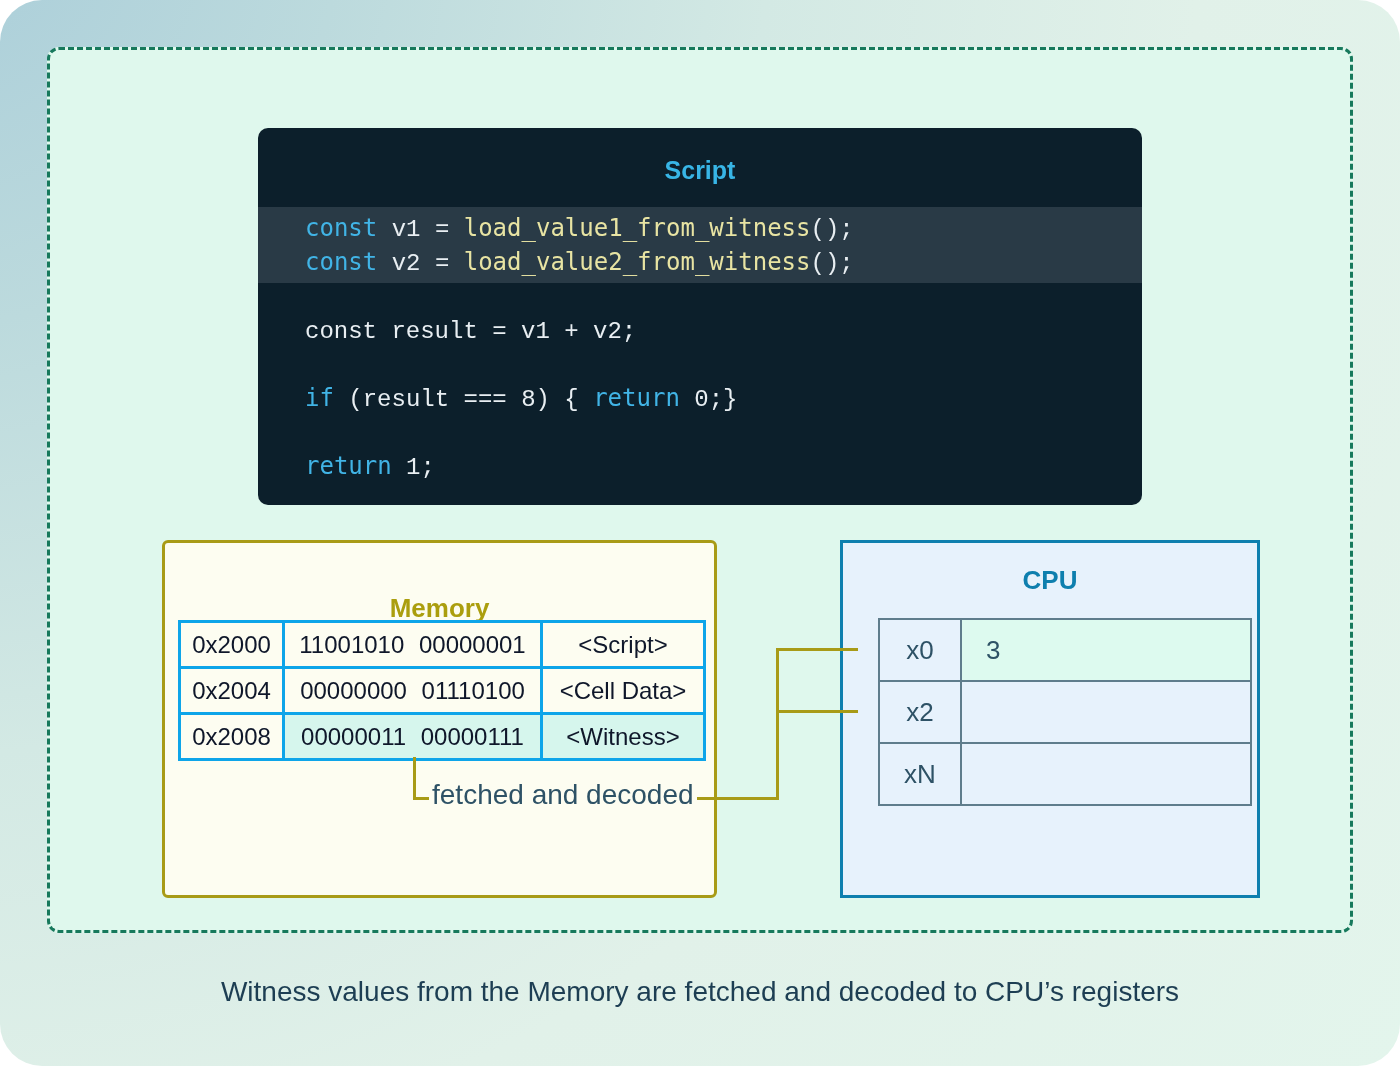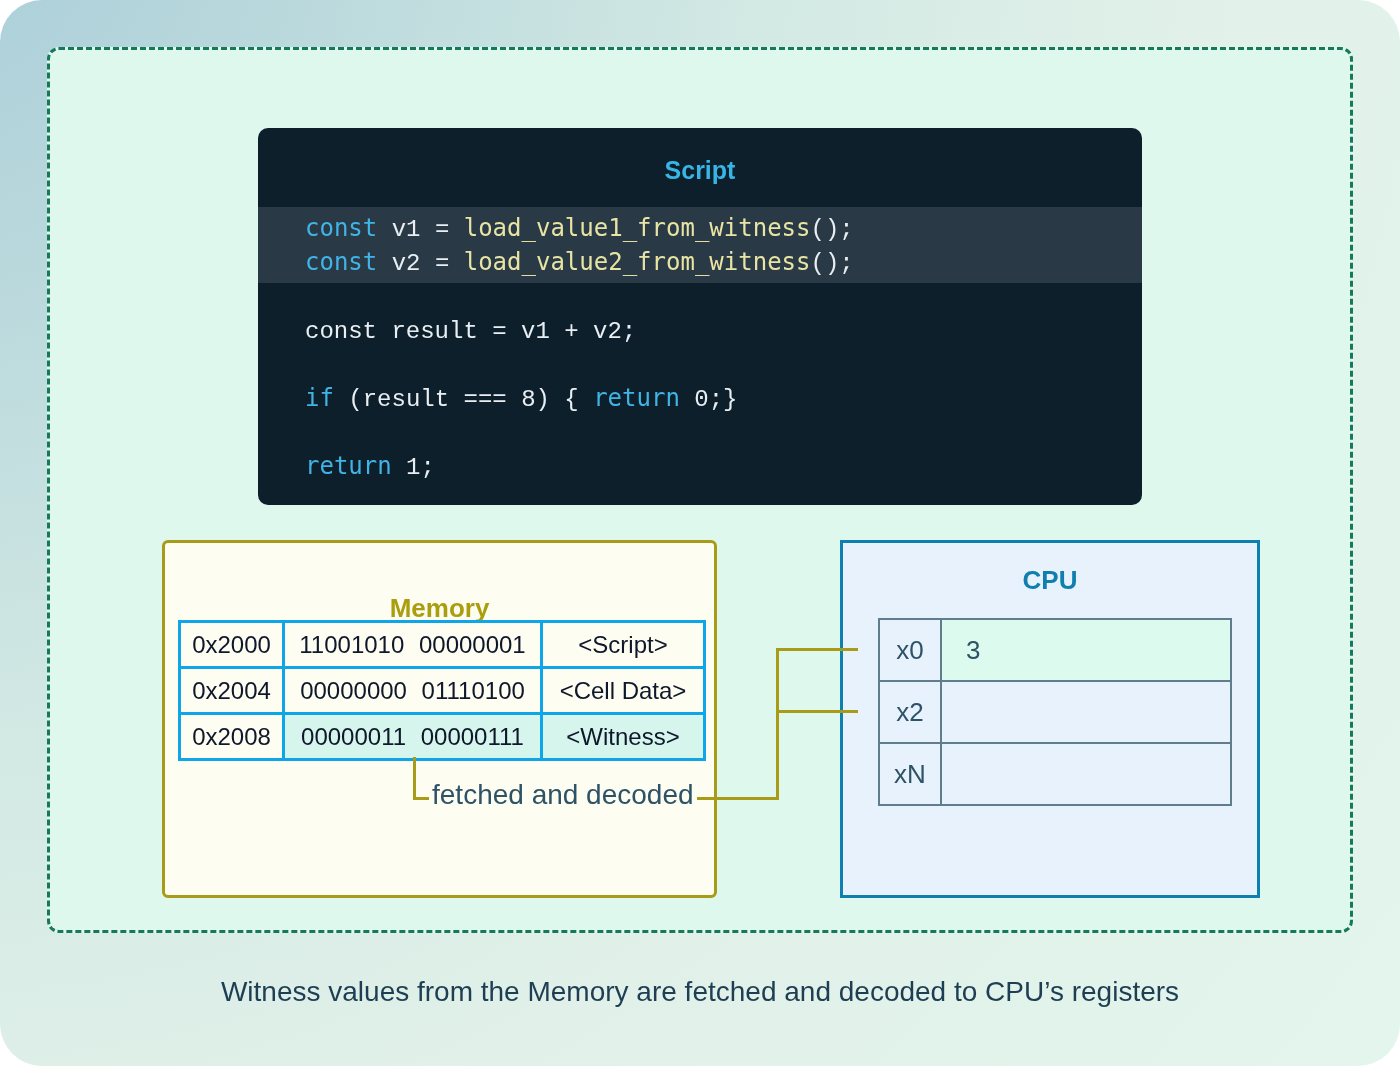--- a/index.html
+++ b/index.html
@@ -136,21 +136,21 @@
     table-layout: fixed;
   }
   .cpu-table td {
     box-sizing: border-box;
     height: 62px;
     border: 2px solid #5f7d8c;
     font-size: 26px;
     color: #2e5266;
     background: #e7f2fc;
   }
-  .cpu-table td.reg { width: 62px; text-align: center; }
+  .cpu-table td.reg { width: 82px; text-align: center; }
   .cpu-table td.val { width: 290px; text-align: left; padding-left: 24px; }
   .cpu-table td.val.hl { background: #ddfaef; }
   
   .conn { position: absolute; background: #a89b17; }
   .conn-witness-drop { left: 413px; top: 757px; width: 3px;  height: 43px; }
   .conn-label-foot   { left: 413px; top: 797px; width: 16px; height: 3px; }
   .conn-label-to-cpu { left: 697px; top: 797px; width: 82px; height: 3px; }
   .conn-cpu-riser    { left: 776px; top: 648px; width: 3px;  height: 152px; }
   .conn-x0-branch    { left: 779px; top: 648px; width: 79px; height: 3px; }
   .conn-x1-branch    { left: 779px; top: 710px; width: 79px; height: 3px; }

